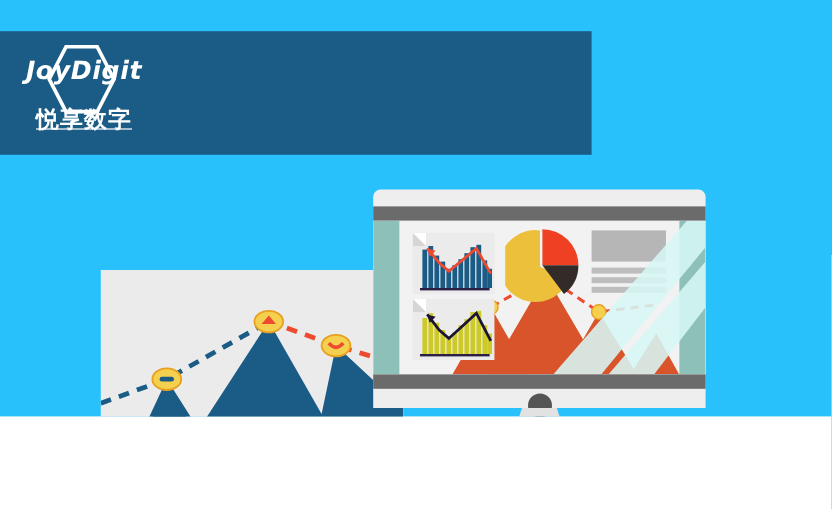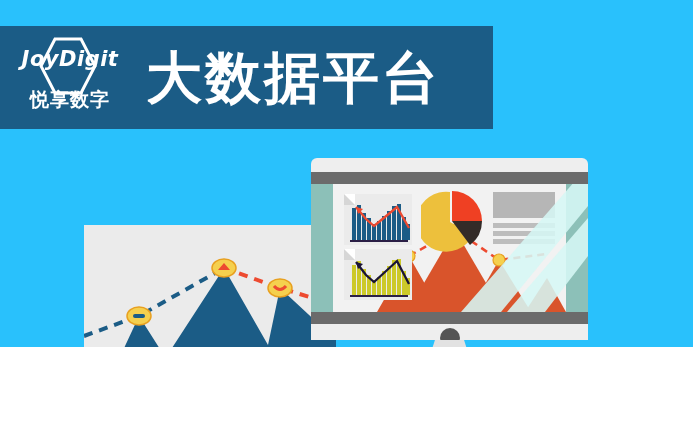--- a/index.html
+++ b/index.html
@@ -63,20 +63,21 @@
   #brand-logo .sub {
     position: absolute;
     left: 0;
     top: 52px;
     width: 112px;
     text-align: center;
     color: #ffffff;
     font-size: 19px;
     font-weight: bold;
     letter-spacing: 1px;
+    text-decoration: underline;
   }
 
   #banner-title {
     color: #ffffff;
     font-size: 56px;
     font-weight: bold;
     letter-spacing: 3px;
     margin-left: 20px;
     line-height: 1;
     font-family: "DejaVu Sans", sans-serif;
@@ -213,21 +214,20 @@
   <div id="header-banner">
 
     <div id="brand-logo">
       <svg class="hexagon" viewBox="0 0 58 58">
         <polygon points="16,2 42,2 56,29 42,56 16,56 2,29" fill="none" stroke="#ffffff" stroke-width="3"></polygon>
       </svg>
       <div class="wordmark">JoyDigit</div>
       <div class="sub">悦享数字</div>
     </div>
 
-    <div id="banner-title">大数据平台</div>
   </div>
 
   <div id="left-chart-card">
     <svg width="252" height="163" viewBox="0 0 252 163">
 
       <g>
         <polygon points="0,163 28,149 55,91 88,143 110,163 0,163" fill="#1b5c86"></polygon>
         <polygon points="62,163 140,43 184,120 196,63 252,115 252,163" fill="#1b5c86"></polygon>
         <polygon points="28,163 55,91 92,163" fill="#1b5c86"></polygon>
       </g>

